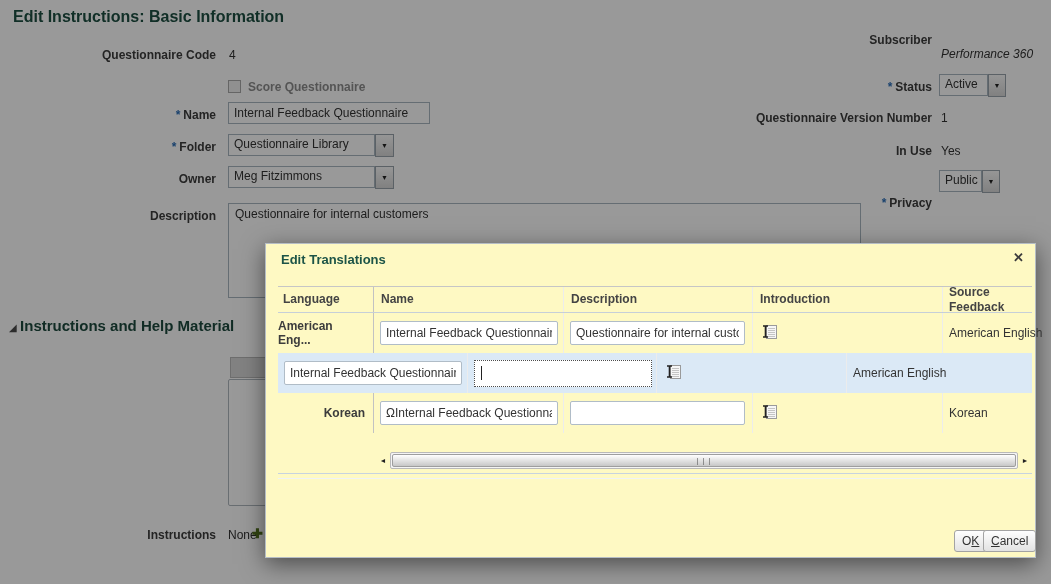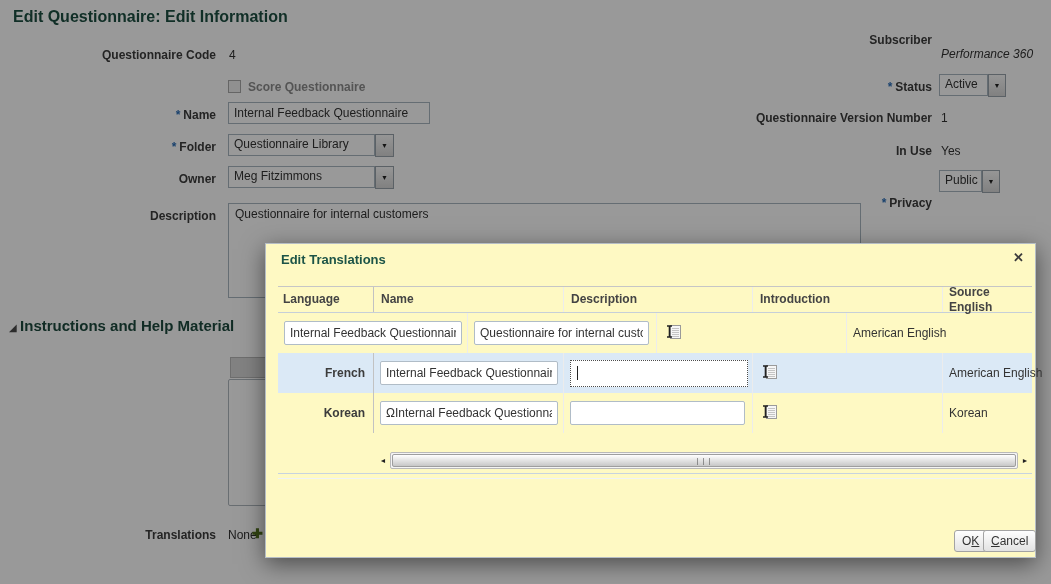--- a/index.html
+++ b/index.html
@@ -86,21 +86,21 @@
 
   .btn { position:absolute; top:286px; height:22px; background:linear-gradient(#fefefe,#e2e2e2);
          border:1px solid #a3a3a3; border-radius:3px; font-size:12px; color:#333;
          display:flex; align-items:center; padding:0 7px; cursor:pointer; }
   .btn-ok { left:688px; }
   .btn-cancel { left:717px; }
 </style>
 </head>
 <body>
 
-<div class="abs page-title">Edit Questionnaire: Edit Information</div>
+<div class="abs page-title">Edit Instructions: Basic Information</div>
 
 <div class="abs flabel" style="top:48px;">Questionnaire Code</div>
 <div class="abs fvalue" style="left:229px; top:48px;">4</div>
 
 <div class="abs checkbox" style="left:228px; top:80px;"></div>
 <div class="abs dim-label" style="left:248px; top:80px;">Score Questionnaire</div>
 
 <div class="abs flabel" style="top:108px;">
   <span class="req">*</span><span>Name</span>
 </div>
@@ -149,41 +149,44 @@
   </div>
 
 <div class="abs" style="left:9px; top:317px;">
   <span class="section-tri">◢</span>
   <span class="section-title">Instructions and Help Material</span>
 </div>
 
 <div class="abs toolbar-box"></div>
 <div class="abs help-box"></div>
 
-<div class="abs flabel" style="top:528px;">Translations</div>
+<div class="abs flabel" style="top:528px;">Instructions</div>
 <div class="abs fvalue" style="left:228px; top:528px;">None</div>
 <div class="abs plus-icon" style="left:252px; top:527px;"><span>✚</span></div>
 
 <div class="abs overlay"></div>
 
 <div class="abs dlg">
   <div class="abs dlg-title">Edit Translations</div>
   <div class="abs dlg-close">✕</div>
 
   <div class="abs ttable">
 
     <div class="trow thead">
       <div class="cell col-lang hcell">Language</div>
       <div class="cell col-name hcell">Name</div>
       <div class="cell col-desc hcell">Description</div>
       <div class="cell col-intro hcell">Introduction</div>
-      <div class="cell col-src hcell">Source English</div>
+      <div class="cell col-src hcell">Source Feedback</div>
     </div>
 
     <div class="trow tbody-row">
+      <div class="cell col-lang">
+          <span class="lang-val">American Eng...</span>
+        </div>
       <div class="cell col-name">
           <input class="cell-input" value="Internal Feedback Questionnaire" style="">
         </div>
       <div class="cell col-desc">
           <input class="cell-input desc" value="Questionnaire for internal customers" style="">
         </div>
       <div class="cell col-intro">
         <span class="intro-icon">
           <svg width="17" height="16" viewBox="0 0 17 16">
             <rect x="5.5" y="1.5" width="10" height="13" fill="#f6f6f6" stroke="#9a9a9a"></rect>
@@ -195,23 +198,20 @@
             <path d="M2,2 h5 M4.5,2 v11 M2,13 h5" stroke="#222" stroke-width="1.6" fill="none"></path>
           </svg>
         </span>
       </div>
       <div class="cell col-src">
           <span class="src-val">American English</span>
         </div>
     </div>
 
     <div class="trow tbody-row row-selected">
-      <div class="cell col-lang">
-          <span class="lang-val">French</span>
-        </div>
       <div class="cell col-name">
           <input class="cell-input" value="Internal Feedback Questionnaire" style="">
         </div>
       <div class="cell col-desc">
         <input class="cell-input desc focused" value="" style="">
         <span class="caret"></span>
       </div>
       <div class="cell col-intro">
         <span class="intro-icon">
           <svg width="17" height="16" viewBox="0 0 17 16">

